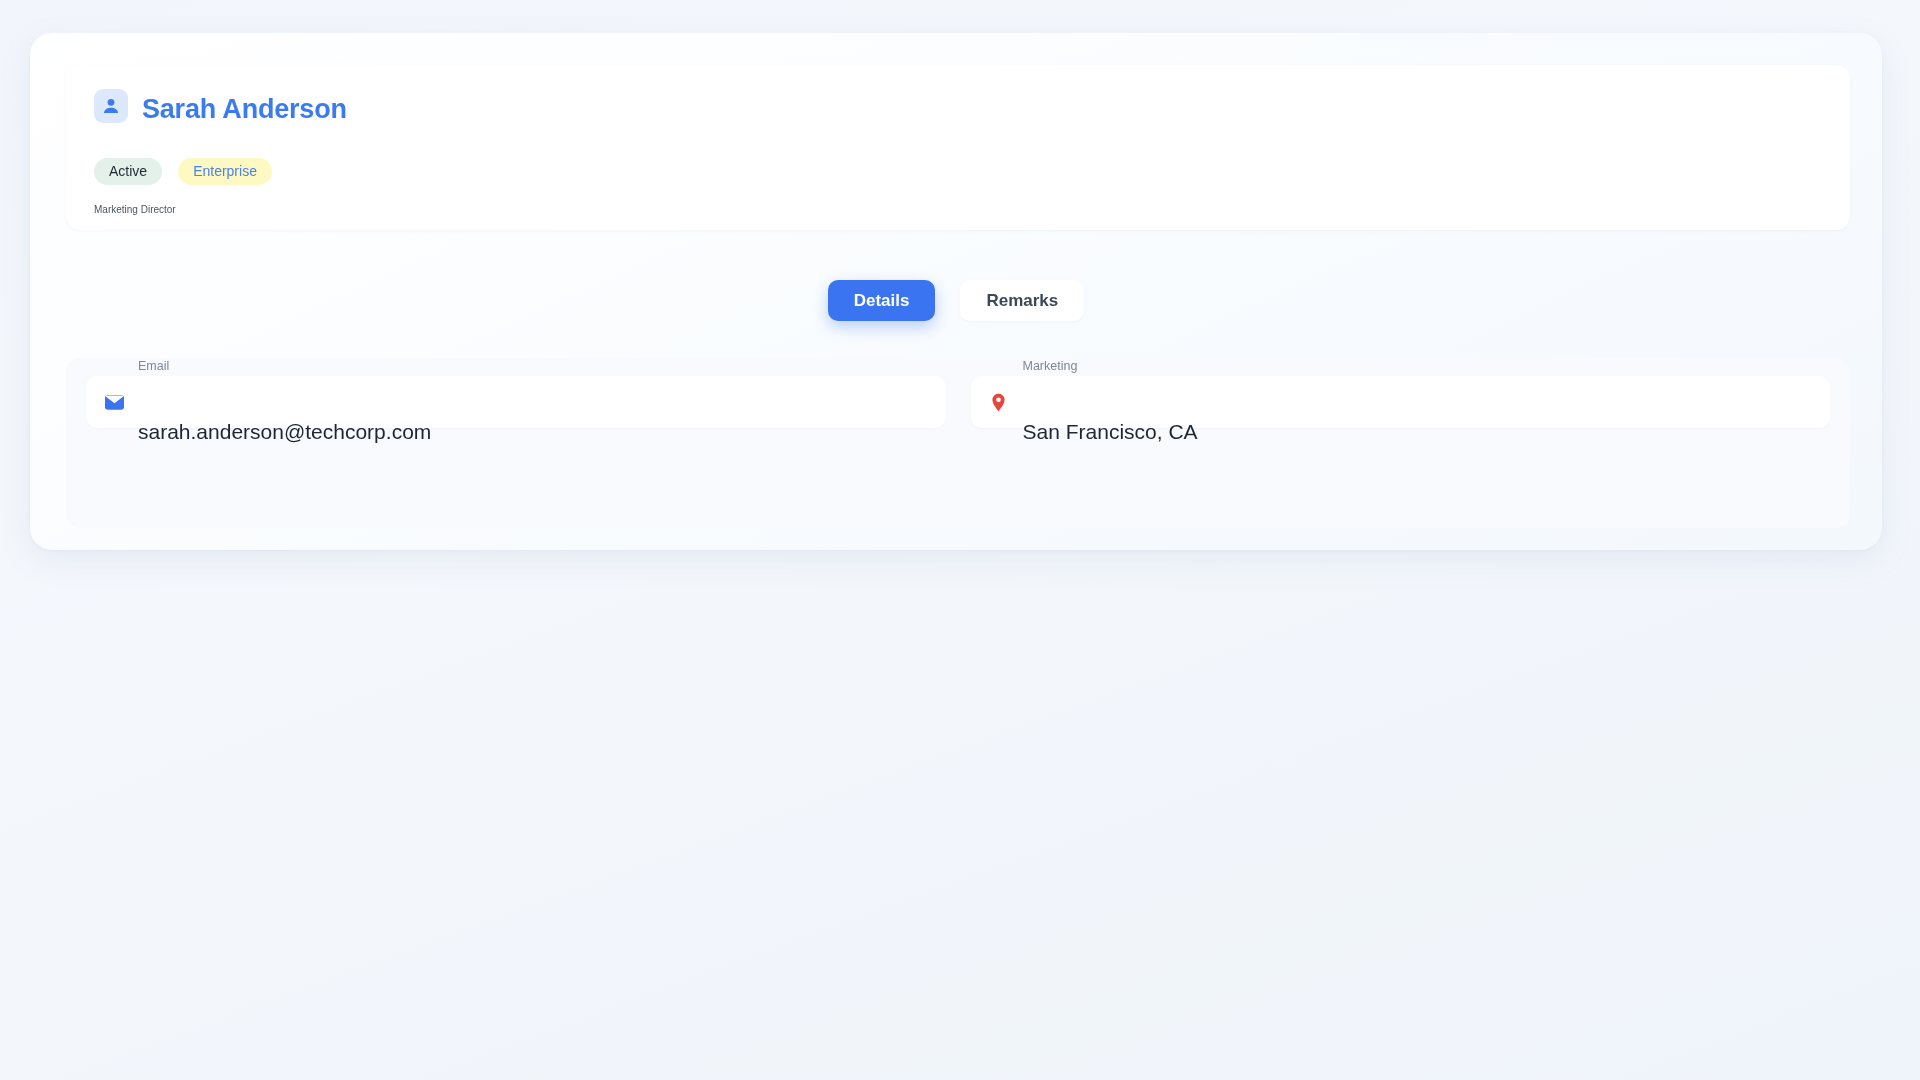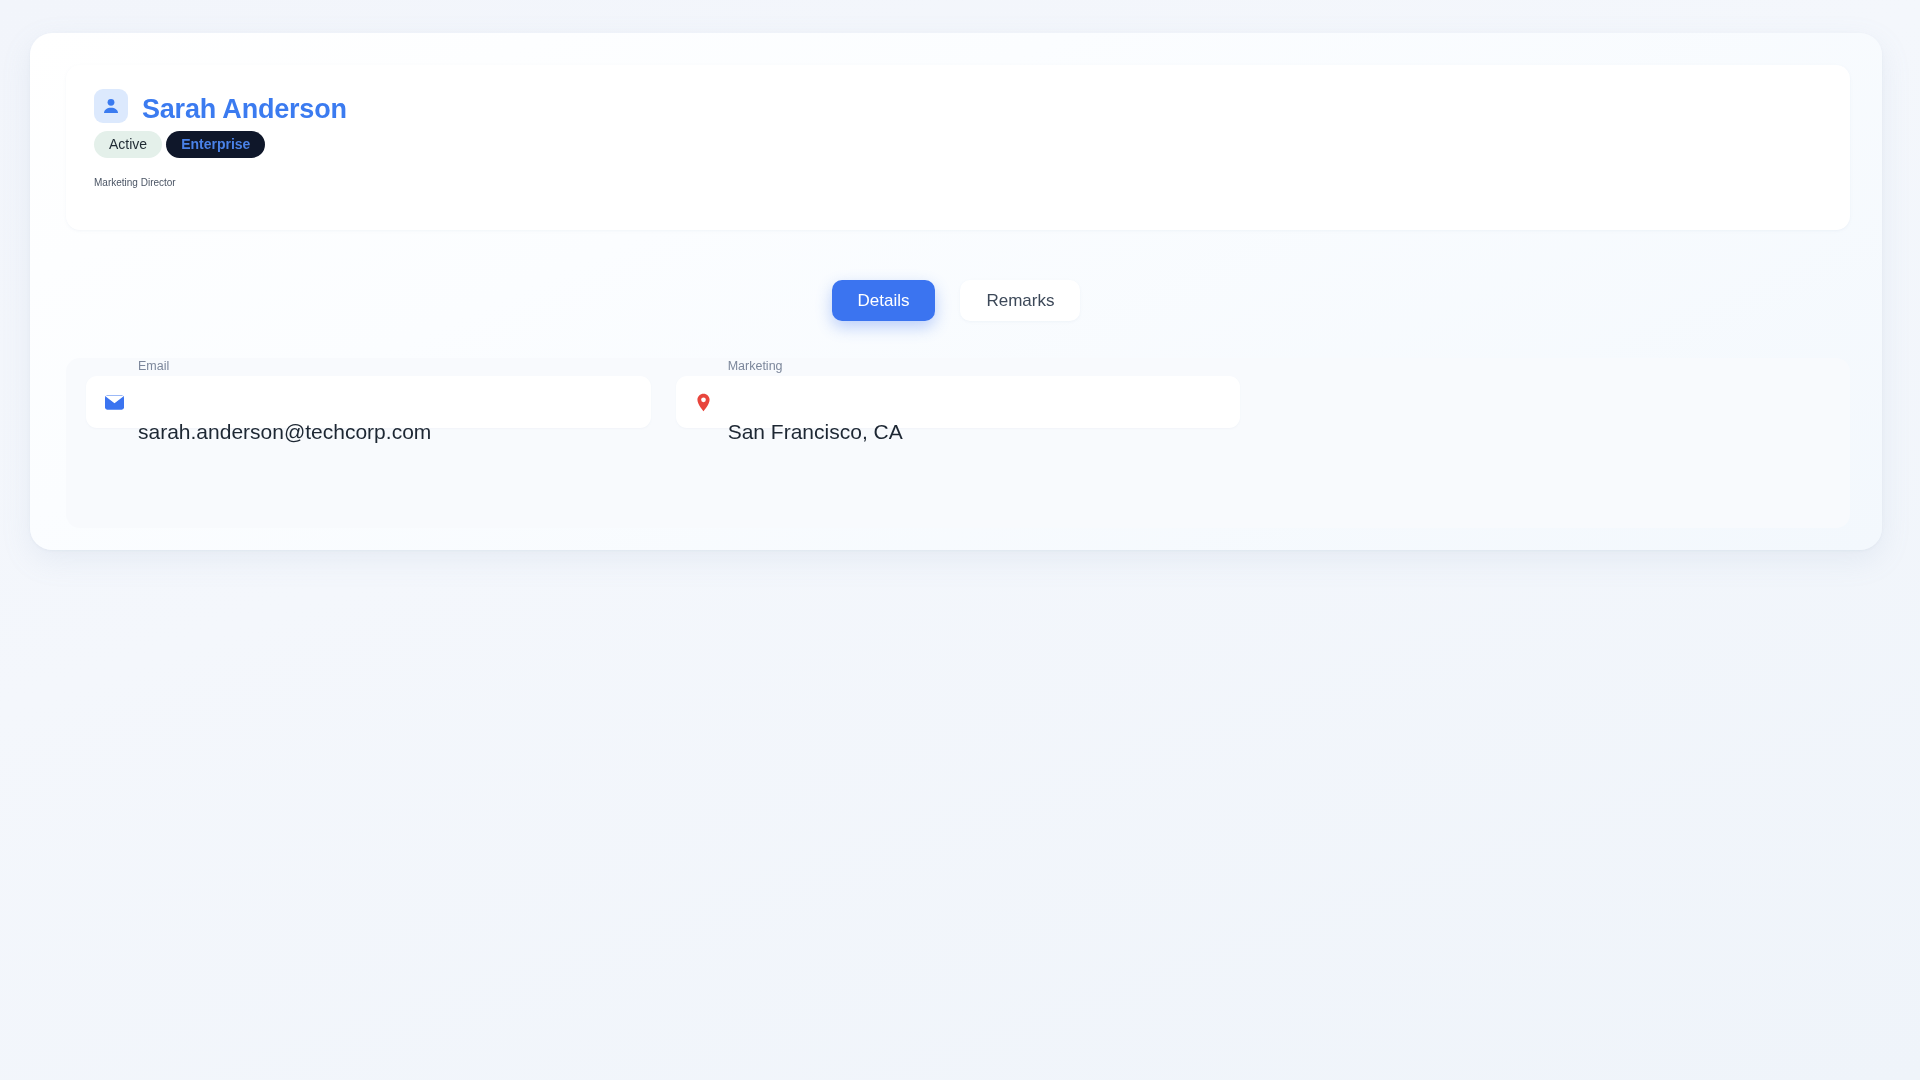--- a/index.html
+++ b/index.html
@@ -62,39 +62,38 @@
   .profile-name {
     font-size: 27px;
     font-weight: bold;
     color: #3b7bf0;
     letter-spacing: -0.2px;
     line-height: 1;
   }
 
   .badge-row {
     display: flex;
-    gap: 4px;
-    margin-top: 8px;
+    gap: 16px;
+    margin-top: 35px;
     align-items: flex-end;
   }
   .badge {
     font-size: 14px;
     padding: 6px 15px 7px 15px;
     border-radius: 999px;
     line-height: 1;
     white-space: nowrap;
   }
   .badge-active {
     background: #e4f0ea;
     color: #1f2a33;
   }
   .badge-plan {
-    background: #0f172a;
+    background: #fef9c3;
     color: #4a82e8;
-    font-weight: bold;
   }
 
   .profile-role {
     margin-top: 20px;
     font-size: 10px;
     color: #4b5565;
     line-height: 1;
   }
 
   
@@ -102,21 +101,21 @@
     position: absolute;
     top: 247px;
     left: 0;
     width: 1852px;
     display: flex;
     justify-content: center;
     gap: 25px;
   }
   .tab {
     font-size: 17px;
-    font-weight: normal;
+    font-weight: bold;
     border: none;
     border-radius: 10px;
     padding: 0 26px;
     height: 41px;
     line-height: 41px;
     cursor: pointer;
     font-family: "Liberation Sans", sans-serif;
   }
   .tab-active {
     background: #3b74f0;
@@ -135,21 +134,21 @@
     position: absolute;
     left: 36px;
     top: 325px;
     width: 1784px;
     height: 170px;
     background: #f8fafd;
     border-radius: 14px;
   }
   .details-grid {
     display: grid;
-    grid-template-columns: 1fr 1fr 1fr;
+    grid-template-columns: 1fr 1fr;
     column-gap: 25px;
     row-gap: 14px;
     padding: 18px 20px;
   }
   .info-card {
     background: #ffffff;
     border-radius: 11px;
     height: 52px;
     display: flex;
     align-items: center;

